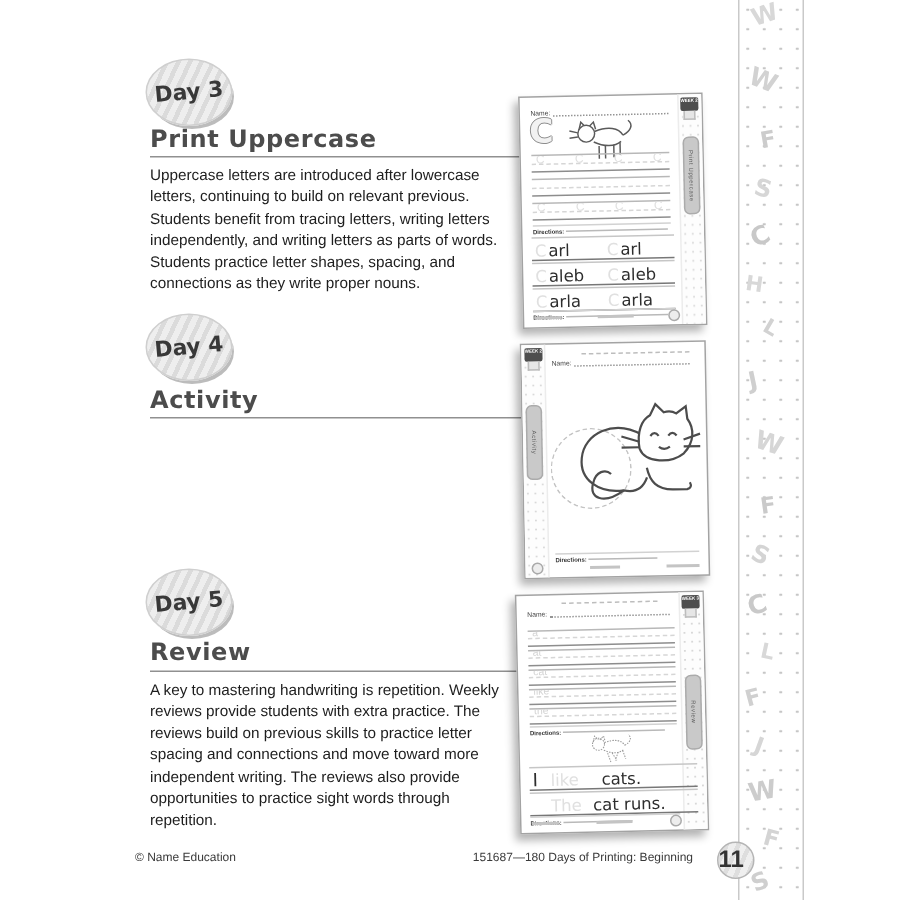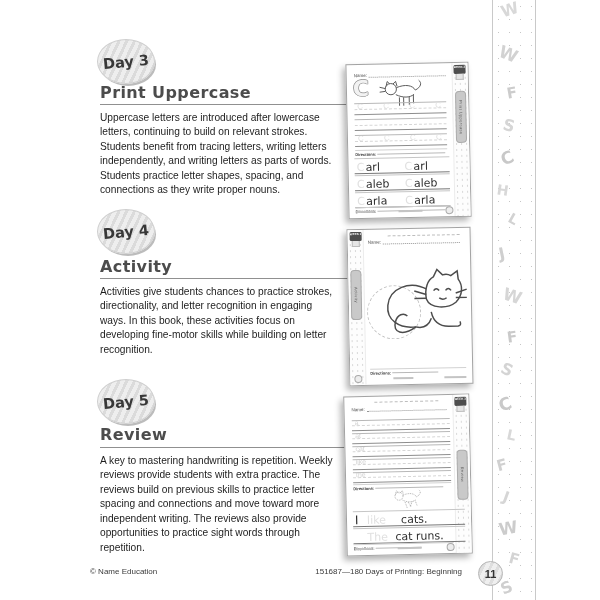--- a/index.html
+++ b/index.html
@@ -37,22 +37,22 @@
   .sec-rule{position:absolute;left:100px;height:0;border-top:1.4px solid #909090;}
   #r1{top:104px;width:248px;} #r2{top:278px;width:249px;} #r3{top:447px;width:246px;}
   .sec-body{position:absolute;left:100px;width:240px;font-size:10.2px;line-height:1.42;color:#1d1d1d;}
   #b1{top:111px;} #b2{top:285px;} #b3{top:454px;}
 
   
   #footer-left{position:absolute;left:90px;top:567px;font-size:8px;color:#3a3a3a;}
   #footer-right{position:absolute;right:138px;top:567px;font-size:8px;color:#3a3a3a;}
   #page-circle{position:absolute;left:478px;top:561px;width:23px;height:23px;border-radius:50%;z-index:4;
                background:repeating-linear-gradient(115deg,#efefef 0 4px,#dedede 4px 7px);
-               border:1px solid #b5b5b5;display:flex;align-items:center;justify-content:center;
-               font-weight:bold;font-size:11px;color:#333;}
+               border:1px solid #b5b5b5;display:flex;align-items:center;justify-content:flex-start;
+               font-weight:bold;font-size:16px;color:#333;}
 
   
   .ws-page{position:absolute;background:#fff;border:1px solid #a3a3a3;
            box-shadow:-3px 4px 6px rgba(0,0,0,0.3);}
   #ws1{left:347px;top:63px;width:121px;height:153px;transform:rotate(-1.2deg);}
   #ws2{left:348px;top:228px;width:122px;height:155px;transform:rotate(-1.1deg);}
   #ws3{left:345px;top:395px;width:124px;height:158px;transform:rotate(-1.3deg);}
 
   .ws-margin{position:absolute;top:0;bottom:0;width:15px;background-color:#fdfdfd;
              background-image:radial-gradient(circle,#d8d8d8 0.6px,transparent 0.8px);
@@ -128,28 +128,27 @@
       <span class="strip-letter" style="left: 16px; top: 552px; font-size: 15px; color: rgb(212, 212, 212); transform: rotate(15deg);">F</span>
       <span class="strip-letter" style="left: 8px; top: 580px; font-size: 16px; color: rgb(207, 207, 207); transform: rotate(-22deg);">S</span>
     </div>
 
 
   <div class="day-badge" id="day3">
     <span>Day 3</span>
   </div>
   <div class="sec-heading" id="h1">Print Uppercase</div>
   <div class="sec-rule" id="r1"></div>
-  <div class="sec-body" id="b1">Uppercase letters are introduced after lowercase letters, continuing to build on relevant strokes.  Students benefit from tracing letters, writing letters independently, and writing letters as parts of words.  Students practice letter shapes, spacing, and connections as they write proper nouns.</div>
+  <div class="sec-body" id="b1">Uppercase letters are introduced after lowercase letters, continuing to build on relevant previous.  Students benefit from tracing letters, writing letters independently, and writing letters as parts of words.  Students practice letter shapes, spacing, and connections as they write proper nouns.</div>
 
   <div class="day-badge" id="day4">
     <span>Day 4</span>
   </div>
   <div class="sec-heading" id="h2">Activity</div>
   <div class="sec-rule" id="r2"></div>
-  <div class="sec-body" id="b2">Activities give students chances to practice strokes, directionality, and letter recognition in engaging ways.  In this book, these activities focus on developing fine-motor skills while building on letter recognition.</div>
 
   <div class="day-badge" id="day5">
     <span>Day 5</span>
   </div>
   <div class="sec-heading" id="h3">Review</div>
   <div class="sec-rule" id="r3"></div>
   <div class="sec-body" id="b3">A key to mastering handwriting is repetition.  Weekly reviews provide students with extra practice.  The reviews build on previous skills to practice letter spacing and connections and move toward more independent writing. The reviews also provide opportunities to practice sight words through repetition.</div>
 
   <div class="ws-page" id="ws1">
     <div class="ws-margin m-right"></div>

